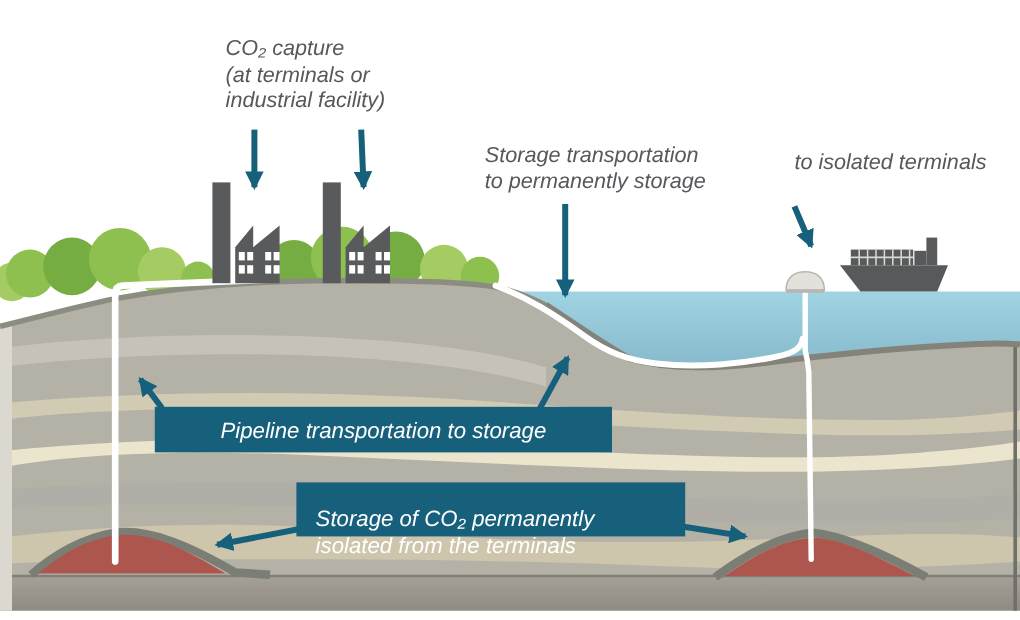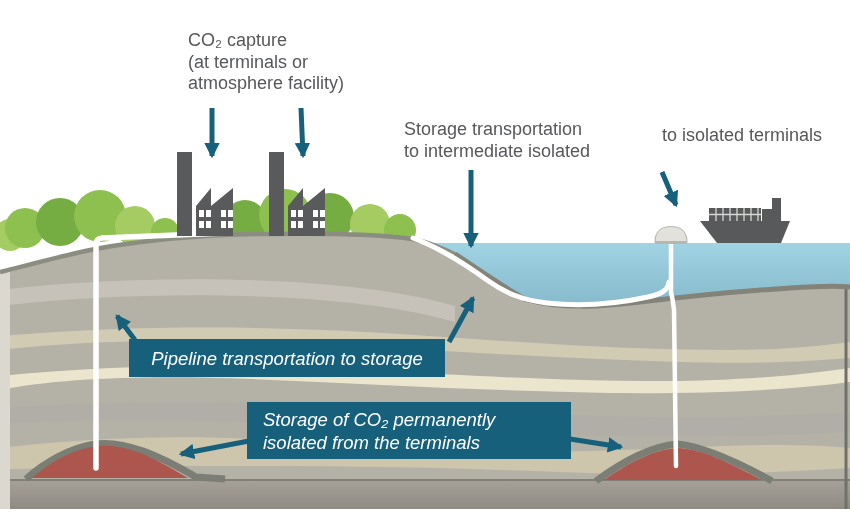--- a/index.html
+++ b/index.html
@@ -1,26 +1,26 @@
 <!DOCTYPE html>
 <html><head>
 <meta charset="utf-8">
 <style>
   html,body{margin:0;padding:0;background:#fff;}
   #stage{position:relative;width:850px;height:517px;background:#ffffff;overflow:hidden;
          font-family:"Liberation Sans", sans-serif;}
   #scene{position:absolute;left:0;top:0;}
-  .lbl{position:absolute;font-weight:500;color:#57585c;
+  .lbl{position:absolute;font-style:italic;font-weight:500;color:#57585c;
        font-size:18px;line-height:21.5px;white-space:nowrap;}
   .lbl span{display:block;}
   .callout{position:absolute;background:#16607c;color:#ffffff;font-style:italic;
            font-size:18.5px;line-height:23px;}
-  #callout-pipeline{left:129px;top:339px;width:316px;height:38px;
+  #callout-pipeline{left:129px;top:339px;width:381px;height:38px;
            display:flex;align-items:center;justify-content:center;}
-  #callout-storage{left:247px;top:402px;width:324px;height:57px;padding-top:6px;
+  #callout-storage{left:247px;top:402px;width:324px;height:45px;padding-top:18px;
            box-sizing:border-box;padding-left:16px;}
   #callout-storage span{display:block;}
   #lbl-capture{left:188px;top:30px;}
   #lbl-pipeline{left:404px;top:119px;}
   #lbl-ship{left:662px;top:125px;}
 </style>
 </head>
 <body>
 
 <div id="stage">
@@ -153,26 +153,26 @@
     <path d="M135,340 L117,316" marker-end="url(#ah)"></path>
     <path d="M449,342 L473,298" marker-end="url(#ah)"></path>
     <path d="M254,440 L181,454" marker-end="url(#ah)"></path>
     <path d="M570,439 L621,447" marker-end="url(#ah)"></path>
   </g>
 </svg>
 
 <div class="lbl" id="lbl-capture">
   <span>CO₂ capture</span>
   <span>(at terminals or</span>
-  <span>atmosphere facility)</span>
+  <span>industrial facility)</span>
 </div>
 
 <div class="lbl" id="lbl-pipeline">
   <span>Storage transportation</span>
-  <span>to intermediate isolated</span>
+  <span>to permanently storage</span>
 </div>
 
 <div class="lbl" id="lbl-ship">
   <span>to isolated terminals</span>
 </div>
 
 <div class="callout" id="callout-pipeline">
   <span>Pipeline transportation to storage</span>
 </div>
 

